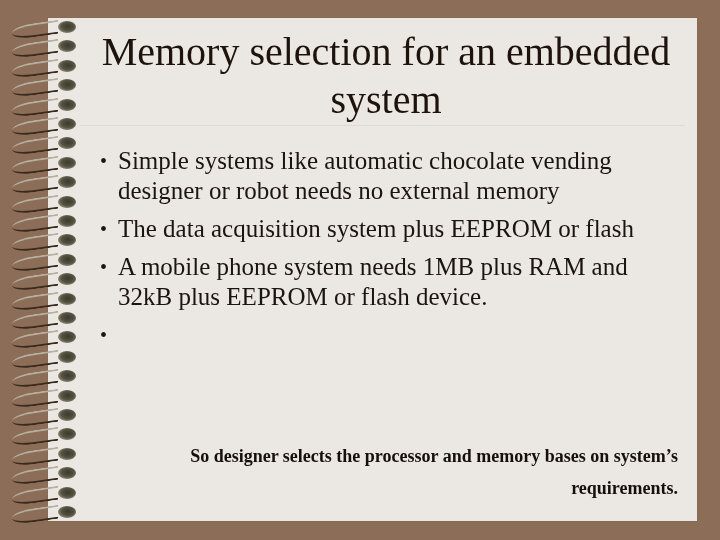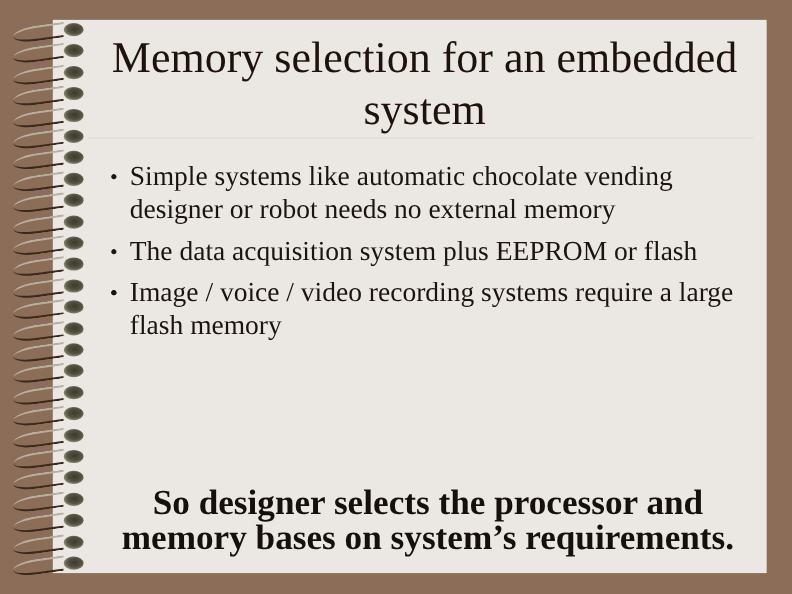--- a/index.html
+++ b/index.html
@@ -30,22 +30,22 @@
       color: #1b1410; font-size: 25px; line-height: 30px;
     }
     .bullets li {
       position: relative; padding-left: 20px; margin-bottom: 8px;
     }
     .bullets li .dot {
       position: absolute; left: 2px; top: 0; font-size: 20px;
     }
     .conclusion {
       position: absolute; left: 100px; top: 440px; width: 578px;
-      text-align: center; font-weight: bold; color: #15100c;
-      font-size: 32px; line-height: 32px;
+      text-align: right; font-weight: bold; color: #15100c;
+      font-size: 18px; line-height: 32px;
     }
     .spiral { position: absolute; left: 0; top: 0; width: 90px; height: 540px; }
     .ring { position: absolute; left: 0; width: 90px; height: 16px; }
     .ring .wire {
       position: absolute; left: 12px; top: 2px; width: 46px; height: 10px;
       border-top: 2px solid #b7b0a0;
       border-bottom: 2px solid #3a2a1e;
       border-radius: 50% 0 0 50%;
       transform: skewY(-8deg);
     }
@@ -175,21 +175,21 @@
     <li>
       <span class="dot">•</span>
       <span>Simple systems like automatic chocolate vending designer or robot needs no external memory</span>
     </li>
     <li>
       <span class="dot">•</span>
       <span>The data acquisition system plus EEPROM or flash</span>
     </li>
     <li>
       <span class="dot">•</span>
+      <span>A mobile phone system needs 1MB plus RAM and 32kB plus EEPROM or flash device.</span>
     </li>
     <li>
       <span class="dot">•</span>
-      <span>Image / voice / video recording systems require a large flash memory</span>
     </li>
   </ul>
 
   <div class="conclusion">So designer selects the processor and memory bases on system’s requirements.</div>
 </div>
 
 </body></html>

